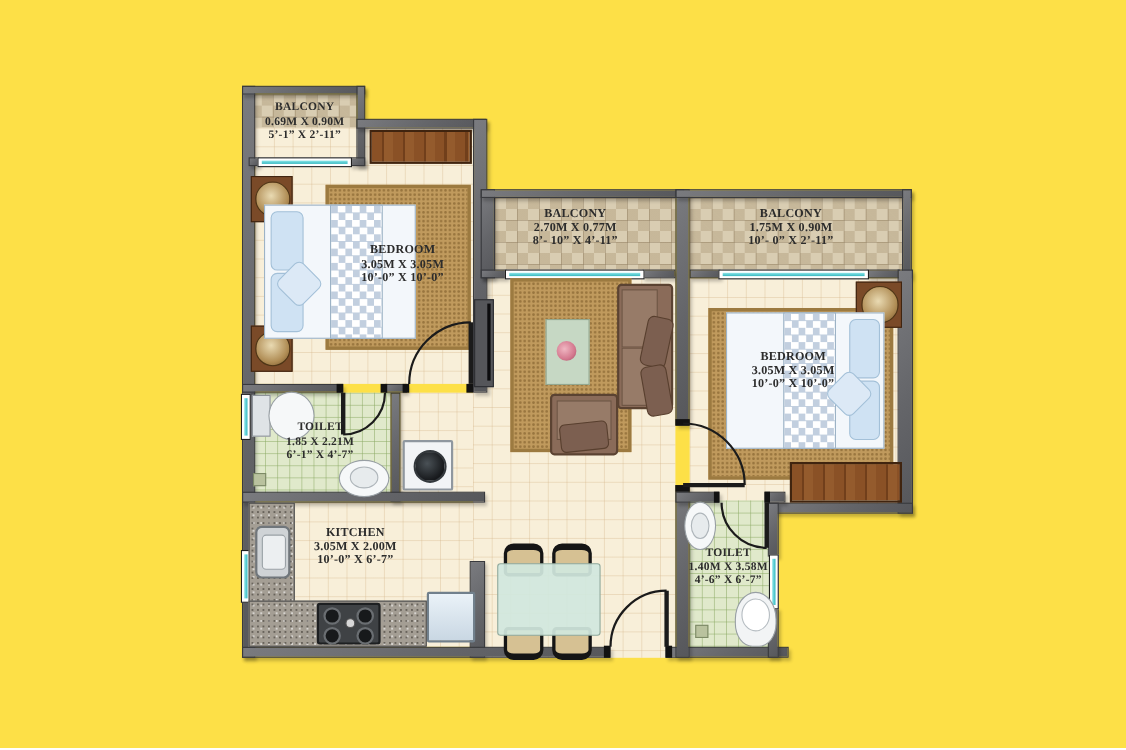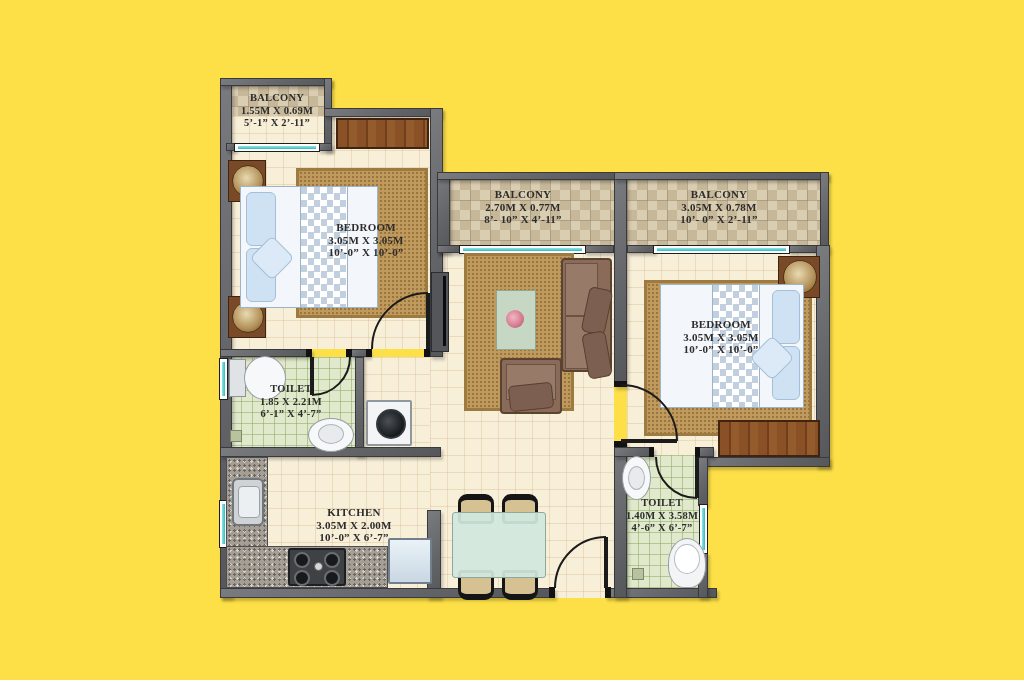--- a/index.html
+++ b/index.html
@@ -218,49 +218,49 @@
       <path d="M697,498 A41,41 0 0 1 656,457" stroke-width="2"></path>
       <line x1="697" y1="457" x2="697" y2="498" stroke-width="4"></line>
 
       <path d="M606,537 A51,51 0 0 0 555,588" stroke-width="2"></path>
       <line x1="606" y1="588" x2="606" y2="537" stroke-width="4"></line>
     </g>
   </svg>
 
   <div class="lbl" style="left:277px;top:111px;font-size:10.5px;">
     <span>BALCONY</span>
-    <span>1.55M X 0.69M</span>
+    <span>0.69M X 0.90M</span>
     <span>5’-1” X 2’-11”</span>
   </div>
   <div class="lbl" style="left:366px;top:240px;">
     <span>BEDROOM</span>
     <span>3.05M X 3.05M</span>
     <span>10’-0” X 10’-0”</span>
   </div>
   <div class="lbl" style="left:523px;top:207px;">
     <span>BALCONY</span>
     <span>2.70M X 0.77M</span>
     <span>8’- 10” X 4’-11”</span>
   </div>
   <div class="lbl" style="left:719px;top:207px;">
     <span>BALCONY</span>
-    <span>3.05M X 0.78M</span>
+    <span>1.75M X 0.90M</span>
     <span>10’- 0” X 2’-11”</span>
   </div>
   <div class="lbl" style="left:721px;top:337px;">
     <span>BEDROOM</span>
     <span>3.05M X 3.05M</span>
     <span>10’-0” X 10’-0”</span>
   </div>
   <div class="lbl" style="left:291px;top:402px;font-size:10.5px;">
     <span>TOILET</span>
     <span>1.85 X 2.21M</span>
     <span>6’-1” X 4’-7”</span>
   </div>
-  <div class="lbl" style="left:323px;top:525px;margin-left:31px;">
+  <div class="lbl" style="left:323px;top:497px;">
     <span>KITCHEN</span>
     <span>3.05M X 2.00M</span>
     <span>10’-0” X 6’-7”</span>
   </div>
   <div class="lbl" style="left:662px;top:516px;font-size:10.5px;">
     <span>TOILET</span>
     <span>1.40M X 3.58M</span>
     <span>4’-6” X 6’-7”</span>
   </div>
 

